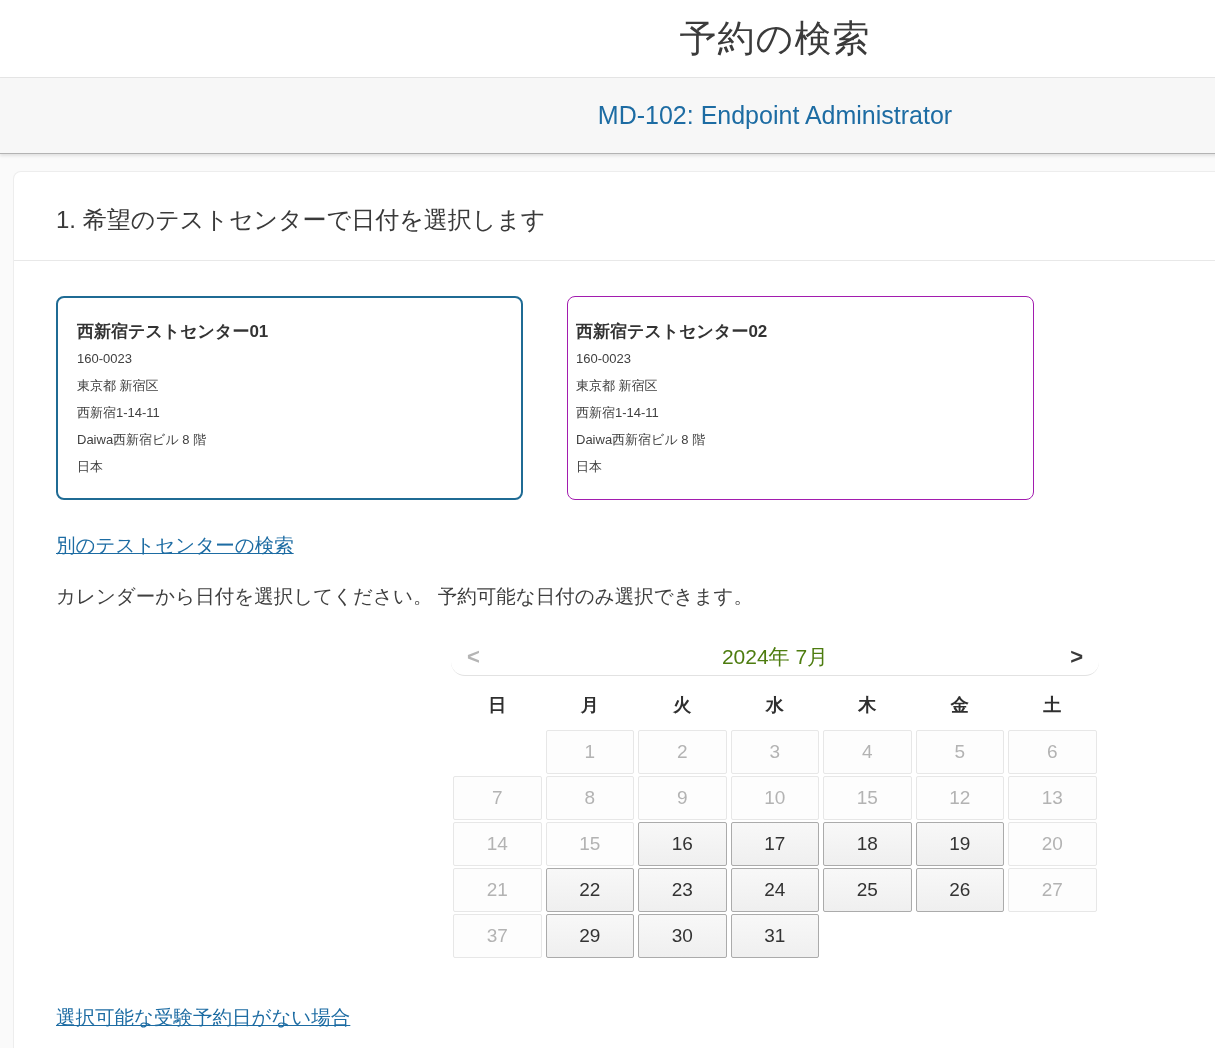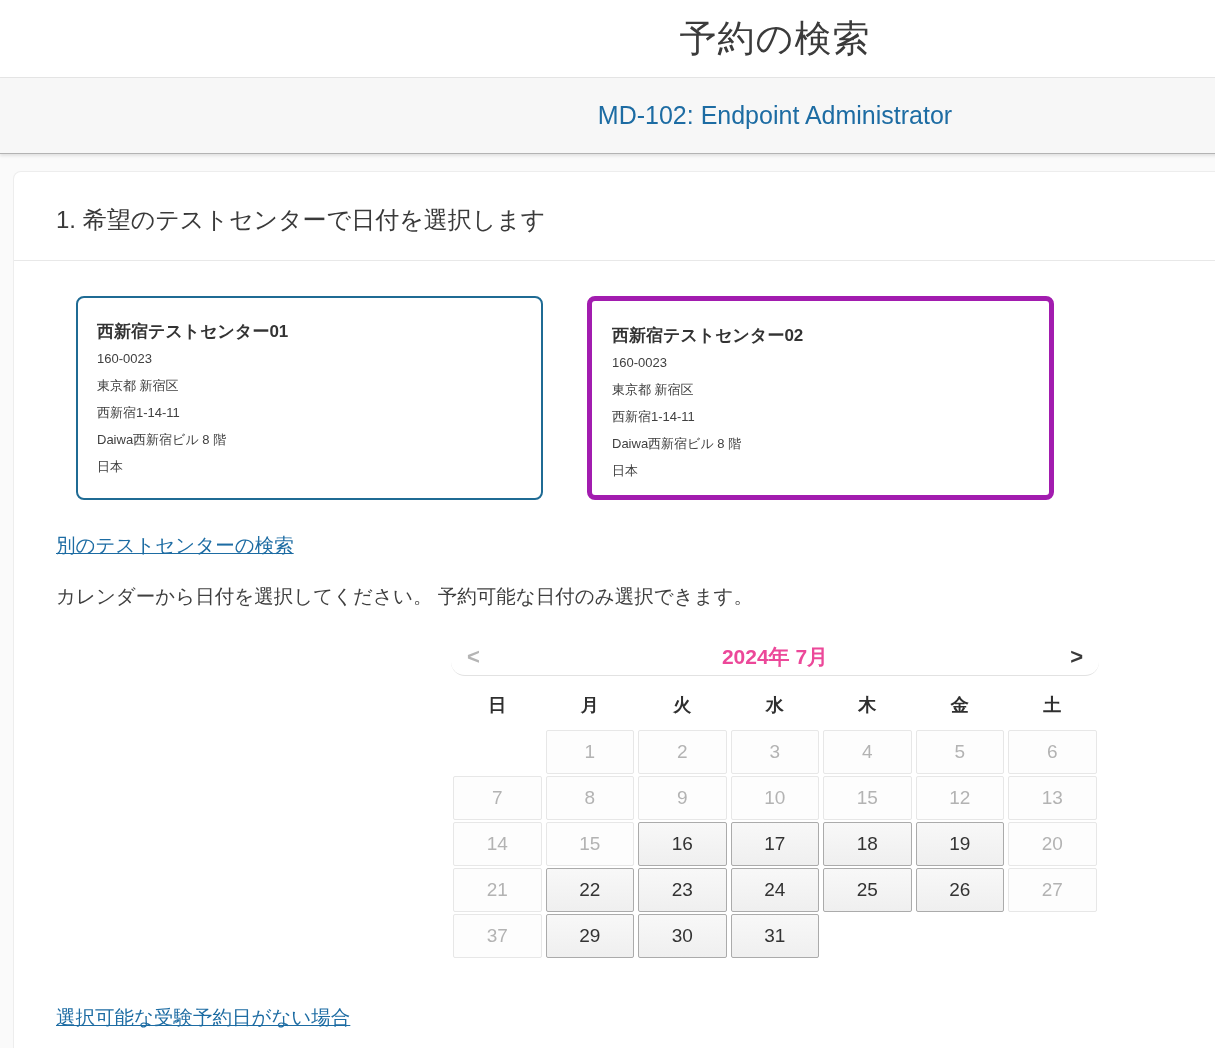--- a/index.html
+++ b/index.html
@@ -53,24 +53,24 @@
   }
   .divider{
     border:none;border-top:1px solid #e8e8e8;
     margin:0 -40px 0 -42px;
   }
 
   
   .cards{display:flex;gap:44px;margin-top:35px;}
   .card{
     width:467px;height:204px;
-    background:#fff;border:5px solid #a21caf;border-radius:8px;
-    padding:22px 20px 0 20px;cursor:pointer;
-  }
-  .card.selected{border:2px solid var(--selected-border);padding:21px 19px 0 19px;margin-left:20px;}
+    background:#fff;border:1px solid #a21caf;border-radius:8px;
+    padding:22px 20px 0 8px;cursor:pointer;
+  }
+  .card.selected{border:2px solid var(--selected-border);padding:21px 19px 0 19px;}
   .card-name{font-size:17px;font-weight:bold;color:#333;line-height:26px;}
   .card-line{font-size:13px;color:#404040;line-height:27px;}
 
   
   .text-link{
     display:inline-block;
     color:var(--accent);font-size:19.5px;text-decoration:underline;cursor:pointer;
   }
   .link-row-top{margin-top:32px;}
   .instruction{font-size:19.5px;color:#3f3f3f;margin:24px 0 0 0;}
@@ -80,21 +80,21 @@
   .cal-header{
     height:38px;
     display:flex;align-items:center;justify-content:space-between;
     padding:0 16px;
     border-bottom:1px solid #e2e2e2;
     border-bottom-left-radius:14px;border-bottom-right-radius:14px;
   }
   .cal-nav{font-size:22px;font-weight:bold;line-height:1;user-select:none;}
   .cal-nav.prev{color:#b5b5b5;cursor:default;}
   .cal-nav.next{color:#3a3a3a;cursor:pointer;}
-  .cal-month{font-size:21px;font-weight:bold;color:#ec4899;}
+  .cal-month{font-size:21px;font-weight:normal;color:#4d7c0f;}
 
   .weekdays{display:grid;grid-template-columns:repeat(7,92.5px);margin-top:13px;}
   .weekday{
     text-align:center;font-size:18px;font-weight:bold;color:#2f2f2f;
     height:32px;line-height:32px;
   }
   .cal-grid{display:grid;grid-template-columns:repeat(7,92.5px);row-gap:2px;margin-top:9px;}
   .day-cell{
     height:44px;margin:0 2px;
     display:flex;align-items:center;justify-content:center;

